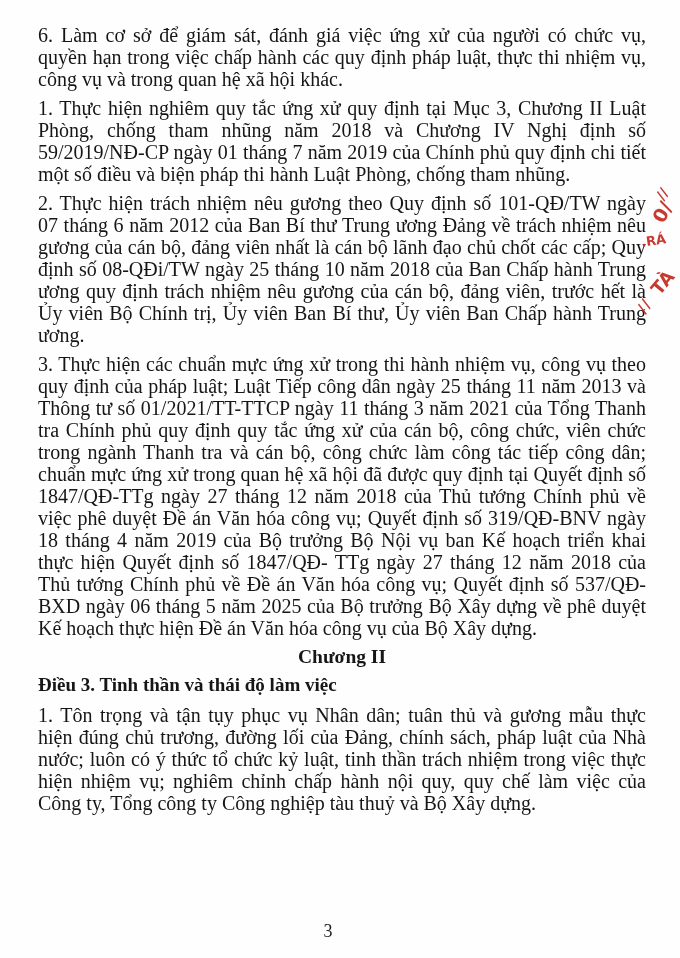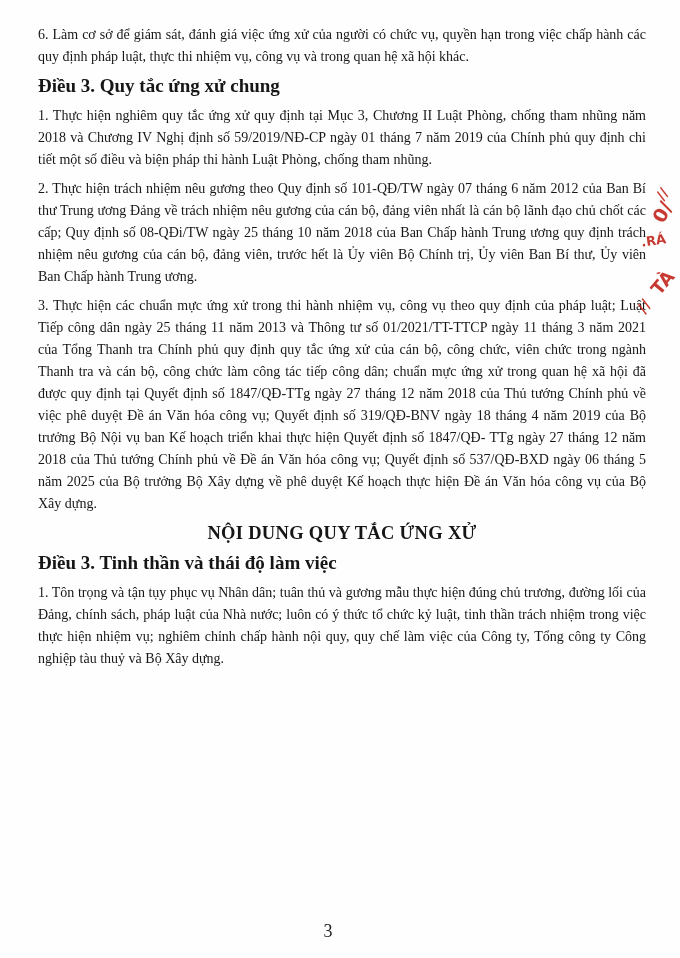--- a/index.html
+++ b/index.html
@@ -13,21 +13,21 @@
     color: #161616;
   }
   .doc {
     position: absolute;
     top: 24px;
     left: 38px;
     width: 608px;
   }
   .body-text {
     margin: 0 0 7px 0;
-    font-size: 14px;
+    font-size: 20px;
     line-height: 22px;
     text-align: justify;
   }
   .article-heading {
     margin: 2px 0 8px 0;
     font-size: 19px;
     line-height: 22px;
     font-weight: bold;
     text-align: left;
   }
@@ -68,27 +68,26 @@
   .stamp-f2 { left: 641px; top: 233px; font-size: 13px; transform: rotate(-8deg); }
   .stamp-f3 { left: 650px; top: 272px; font-size: 18px; transform: rotate(-50deg); }
   .stamp-f4 { left: 638px; top: 297px; font-size: 15px; transform: rotate(-55deg); letter-spacing: 1px; }
 </style>
 </head>
 <body>
 
 <div class="doc">
   <p class="body-text">6. Làm cơ sở để giám sát, đánh giá việc ứng xử của người có chức vụ, quyền hạn trong việc chấp hành các quy định pháp luật, thực thi nhiệm vụ, công vụ và trong quan hệ xã hội khác.</p>
 
-  <h3 class="article-heading">Điều 3. Quy tắc ứng xử chung</h3>
 
   <p class="body-text">1. Thực hiện nghiêm quy tắc ứng xử quy định tại Mục 3, Chương II Luật Phòng, chống tham nhũng năm 2018 và Chương IV Nghị định số 59/2019/NĐ-CP ngày 01 tháng 7 năm 2019 của Chính phủ quy định chi tiết một số điều và biện pháp thi hành Luật Phòng, chống tham nhũng.</p>
   <p class="body-text">2. Thực hiện trách nhiệm nêu gương theo Quy định số 101-QĐ/TW ngày 07 tháng 6 năm 2012 của Ban Bí thư Trung ương Đảng về trách nhiệm nêu gương của cán bộ, đảng viên nhất là cán bộ lãnh đạo chủ chốt các cấp; Quy định số 08-QĐi/TW ngày 25 tháng 10 năm 2018 của Ban Chấp hành Trung ương quy định trách nhiệm nêu gương của cán bộ, đảng viên, trước hết là Ủy viên Bộ Chính trị, Ủy viên Ban Bí thư, Ủy viên Ban Chấp hành Trung ương.</p>
   <p class="body-text">3. Thực hiện các chuẩn mực ứng xử trong thi hành nhiệm vụ, công vụ theo quy định của pháp luật; Luật Tiếp công dân ngày 25 tháng 11 năm 2013 và Thông tư số 01/2021/TT-TTCP ngày 11 tháng 3 năm 2021 của Tổng Thanh tra Chính phủ quy định quy tắc ứng xử của cán bộ, công chức, viên chức trong ngành Thanh tra và cán bộ, công chức làm công tác tiếp công dân; chuẩn mực ứng xử trong quan hệ xã hội đã được quy định tại Quyết định số 1847/QĐ-TTg ngày 27 tháng 12 năm 2018 của Thủ tướng Chính phủ về việc phê duyệt Đề án Văn hóa công vụ; Quyết định số 319/QĐ-BNV ngày 18 tháng 4 năm 2019 của Bộ trưởng Bộ Nội vụ ban Kế hoạch triển khai thực hiện Quyết định số 1847/QĐ- TTg ngày 27 tháng 12 năm 2018 của Thủ tướng Chính phủ về Đề án Văn hóa công vụ; Quyết định số 537/QĐ-BXD ngày 06 tháng 5 năm 2025 của Bộ trưởng Bộ Xây dựng về phê duyệt Kế hoạch thực hiện Đề án Văn hóa công vụ của Bộ Xây dựng.</p>
 
-  <div class="center-line chapter-title">NỘI DUNG QUY TẮC ỨNG XỬ</div>
+  <div class="center-line chapter-label">Chương II</div>
 
   <h3 class="article-heading">Điều 3. Tinh thần và thái độ làm việc</h3>
 
   <p class="body-text">1. Tôn trọng và tận tụy phục vụ Nhân dân; tuân thủ và gương mẫu thực hiện đúng chủ trương, đường lối của Đảng, chính sách, pháp luật của Nhà nước; luôn có ý thức tổ chức kỷ luật, tinh thần trách nhiệm trong việc thực hiện nhiệm vụ; nghiêm chỉnh chấp hành nội quy, quy chế làm việc của Công ty, Tổng công ty Công nghiệp tàu thuỷ và Bộ Xây dựng.</p>
 </div>
 
 <span class="stamp stamp-f0">//</span>
 <span class="stamp stamp-f1">0/</span>
 <span class="stamp stamp-f2">.RÁ</span>
 <span class="stamp stamp-f3">TÀ</span>

